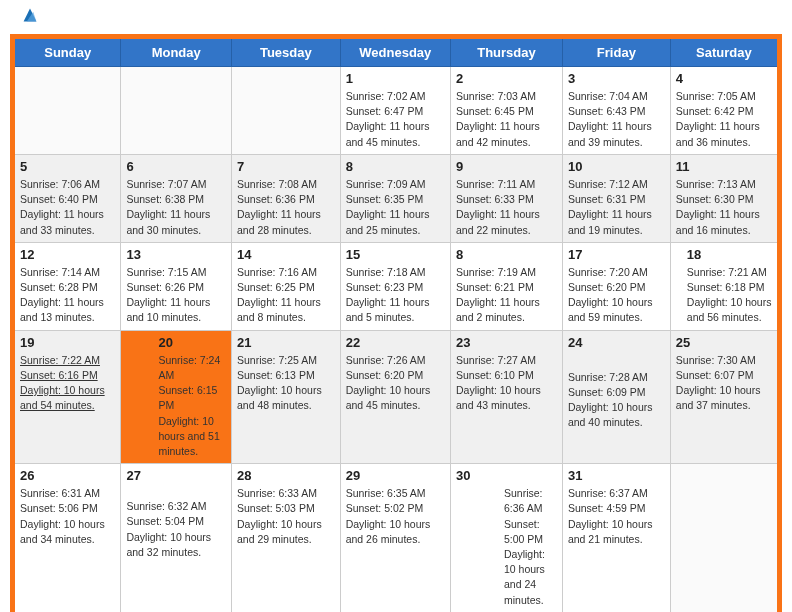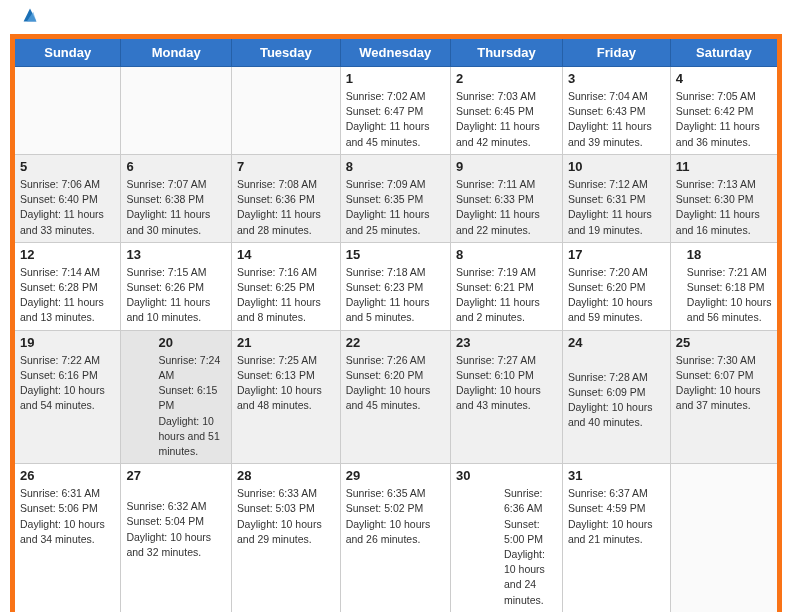--- a/index.html
+++ b/index.html
@@ -240,25 +240,25 @@
         <td style="background-color: rgb(255, 255, 255); padding-left: 16px;">
           <div class="day-number">18</div>
           <div class="day-info" style="white-space: pre-line;">Sunrise: 7:21 AM
 Sunset: 6:18 PM
 Daylight: 10 hours and 56 minutes.</div>
         </td>
       </tr>
       <tr>
         <td style="background-color: rgb(240, 240, 240);">
           <div class="day-number">19</div>
-          <div class="day-info" style="white-space: pre-line;">Sunrise: 7:22 AM
+          <div class="day-info" style="white-space: pre-line; text-decoration: underline;">Sunrise: 7:22 AM
 Sunset: 6:16 PM
 Daylight: 10 hours and 54 minutes.</div>
         </td>
-        <td style="background-color: #e5e5e5; padding-left: 37px;">
+        <td style="background-color: #f97316; padding-left: 37px;">
           <div class="day-number">20</div>
           <div class="day-info" style="white-space: pre-line;">Sunrise: 7:24 AM
 Sunset: 6:15 PM
 Daylight: 10 hours and 51 minutes.</div>
         </td>
         <td style="background-color: rgb(240, 240, 240);">
           <div class="day-number">21</div>
           <div class="day-info" style="white-space: pre-line;">Sunrise: 7:25 AM
 Sunset: 6:13 PM
 Daylight: 10 hours and 48 minutes.</div>

